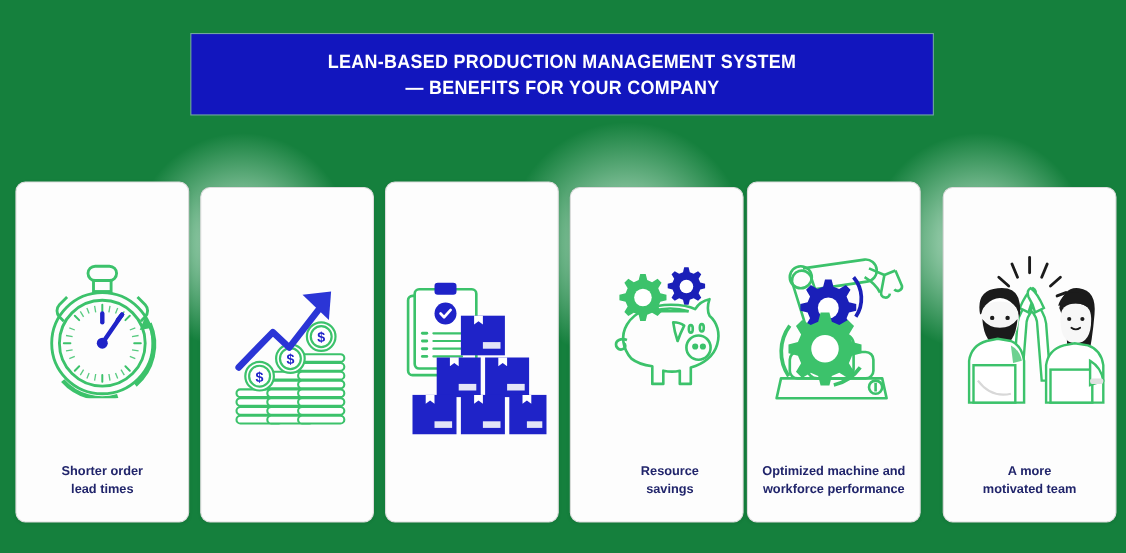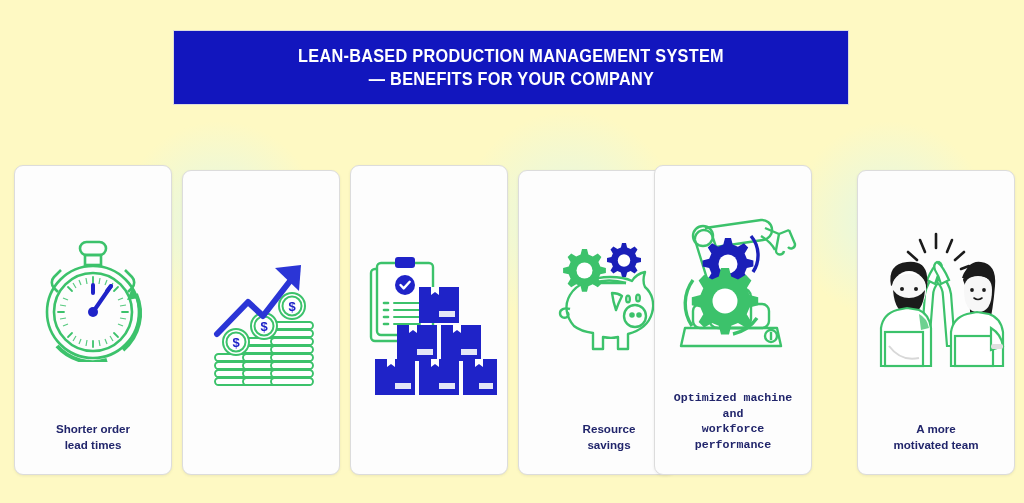--- a/index.html
+++ b/index.html
@@ -11,21 +11,21 @@
     height: 503px;
     background: #ffffff;
     font-family: "Liberation Sans", sans-serif;
     overflow: hidden;
     position: relative;
   }
   .stage {
     position: relative;
     width: 1024px;
     height: 503px;
-    background: #fef9c3;
+    background: #15803d;
   }
   
   .banner {
     position: absolute;
     left: 174px;
     top: 31px;
     width: 674px;
     height: 73px;
     background: #1216be;
     display: flex;
@@ -313,21 +313,21 @@
             <circle cx="93" cy="84" r="1.6" fill="#3CC26B"></circle>
             <ellipse cx="82" cy="68" rx="1.8" ry="3.4"></ellipse>
             <ellipse cx="92" cy="67" rx="1.8" ry="3.4"></ellipse>
           </g>
         </svg>
       </div>
       <div class="card-label">Resource
 savings</div>
     </div>
 
-    <div class="card tall" style="left:654px;font-family:Liberation Mono, monospace;">
+    <div class="card tall" style="left:679px;">
       <div class="card-icon">
         <svg width="136" height="148" viewBox="0 0 136 148">
           <g fill="none" stroke="#3CC26B" stroke-width="2.4" stroke-linejoin="round">
 
             <path d="M16 140 L20 122 L112 122 L116 140 Z"></path>
             <rect x="28" y="98" width="76" height="24" rx="7"></rect>
             <rect x="44" y="82" width="42" height="40" rx="9"></rect>
             <circle cx="65" cy="102" r="13"></circle>
             <circle cx="106" cy="130" r="6"></circle>
             <line x1="106" y1="126" x2="106" y2="134"></line>

